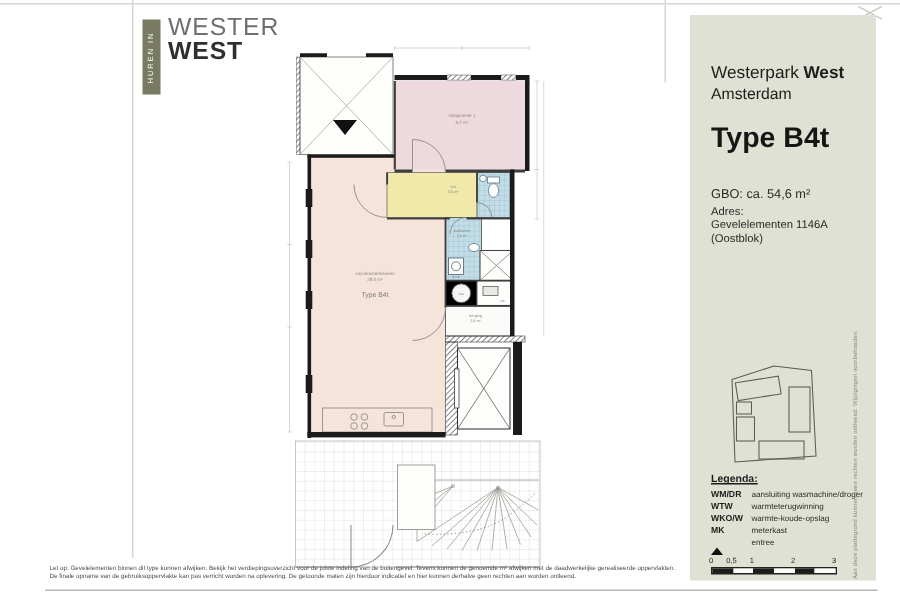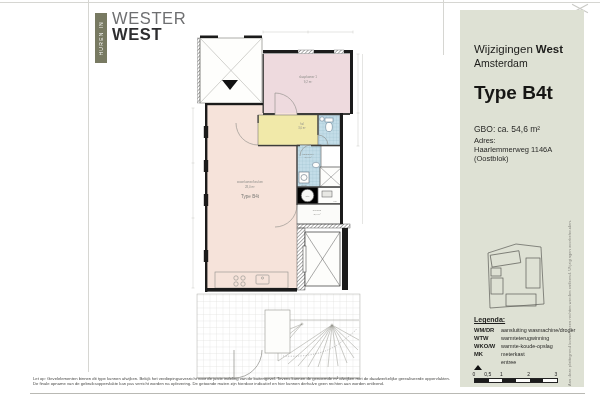--- a/index.html
+++ b/index.html
@@ -247,27 +247,27 @@
       <text x="127" y="183" font-size="2.5">berging</text>
       <text x="127" y="186.5" font-size="2.5">2,9 m²</text>
       <text x="117.5" y="168.5" font-size="2.2">wtw</text>
       <text x="145" y="173.5" font-size="2.3">mk</text>
       <text x="114" y="157.6" font-size="2.1">wm/dr</text>
     </g>
   </svg>
 
   <aside class="sidebar">
     <div class="sb sb-title">
-      <span>Wijzigingen</span><span class="bold">West</span>
+      <span>Westerpark</span><span class="bold">West</span>
     </div>
     <div class="sb sb-city">Amsterdam</div>
     <div class="sb sb-type">Type B4t</div>
     <div class="sb sb-gbo">GBO: ca. 54,6 m²</div>
     <div class="sb sb-adres">Adres:</div>
-    <div class="sb sb-adres2">Haarlemmerweg 1146A (Oostblok)</div>
+    <div class="sb sb-adres2">Gevelelementen 1146A (Oostblok)</div>
 
     <svg class="sb-thumb" width="66" height="70" viewBox="0 0 66 70">
       <g fill="none" stroke="#5c5c57" stroke-width="0.7">
         <polygon points="5,13 33,4 58,7 61,64 7,68"></polygon>
         <g transform="rotate(-9 22 19)">
             <rect x="8" y="13" width="29" height="12"></rect>
           </g>
         <rect x="8" y="28" width="10" height="8"></rect>
         <rect x="8" y="38" width="12" height="16"></rect>
         <rect x="43" y="18" width="14" height="30"></rect>

